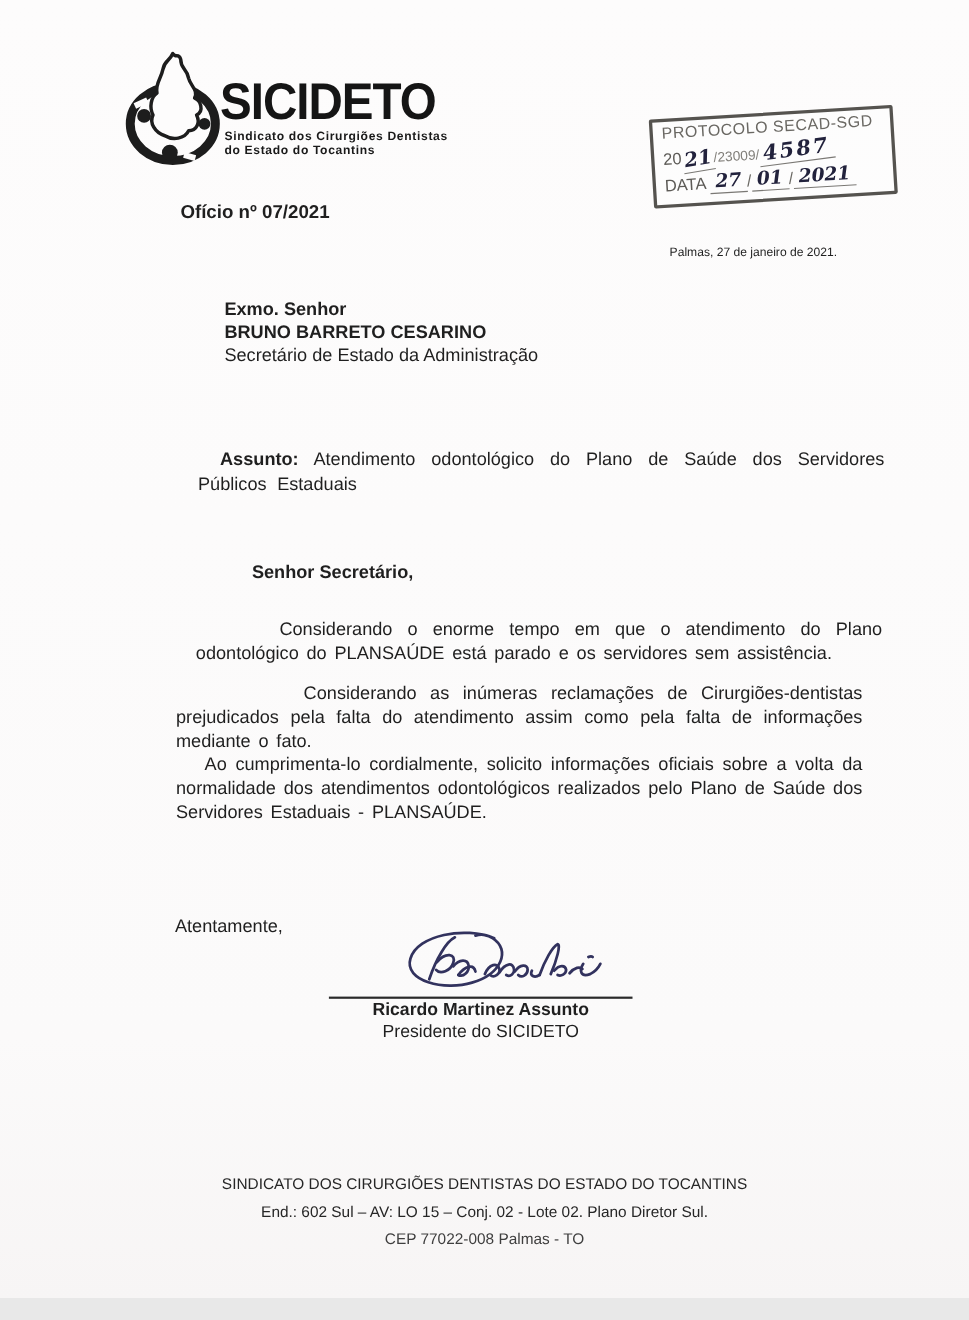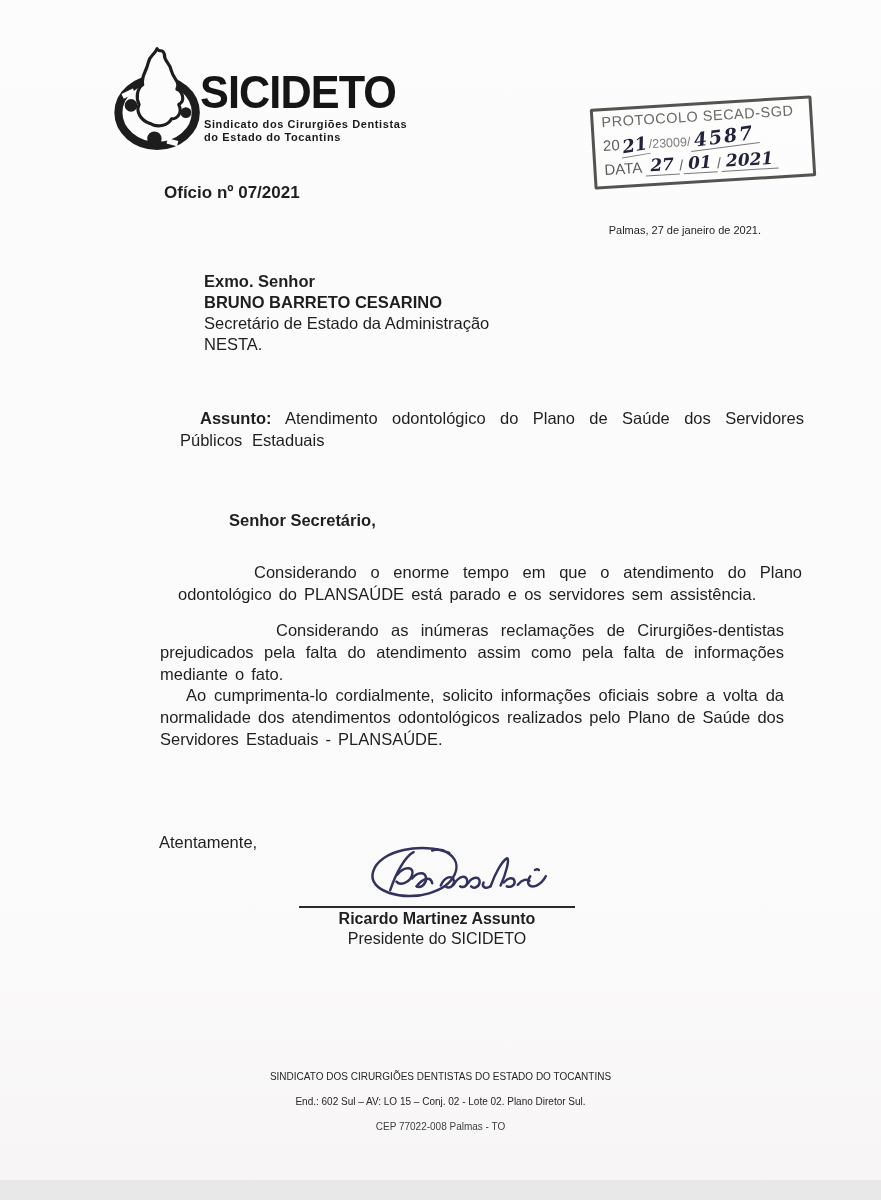--- a/index.html
+++ b/index.html
@@ -53,21 +53,21 @@
   .p3 { top:684px; text-indent:26px; }
   .closing { position:absolute; left:159px; top:833px; font-size:16.5px; }
   
   .signature-svg { position:absolute; left:300px; top:842px; width:280px; height:70px; }
   .sig-rule { position:absolute; left:299px; top:906px; width:276px; height:2px; background:#2a2a2a; }
   .signer-name { position:absolute; left:297px; top:910px; width:280px; text-align:center;
     font-size:16px; font-weight:700; }
   .signer-title { position:absolute; left:297px; top:930px; width:280px; text-align:center; font-size:16px; }
   
   .footer { position:absolute; left:0; top:1064px; width:100%; text-align:center;
-    font-size:10px; line-height:25px; color:#262626; }
+    font-size:14px; line-height:25px; color:#262626; }
   .footer .f3 { opacity:0.88; }
 </style>
 </head>
 <body>
 
 <div class="page">
 
   <div class="letterhead">
     <svg class="logo-mark" viewBox="0 0 100 120">
 
@@ -103,21 +103,20 @@
     </div>
   </div>
 
   <div class="reference">Ofício nº 07/2021</div>
   <div class="date-line">Palmas, 27 de janeiro de 2021.</div>
 
   <div class="addressee">
     <div class="b">Exmo. Senhor</div>
     <div class="b">BRUNO BARRETO CESARINO</div>
     <div>Secretário de Estado da Administração</div>
-    <div>NESTA.</div>
   </div>
 
   <div class="subject">
     <span class="b">Assunto:</span><span> Atendimento odontológico do Plano de Saúde dos Servidores Públicos Estaduais</span>
   </div>
 
   <div class="salutation">Senhor Secretário,</div>
 
   <p class="body-par p1">Considerando o enorme tempo em que o atendimento do Plano odontológico do PLANSAÚDE está parado e os servidores sem assistência.</p>
   <p class="body-par p2">Considerando as inúmeras reclamações de Cirurgiões-dentistas prejudicados pela falta do atendimento assim como pela falta de informações mediante o fato.</p>

